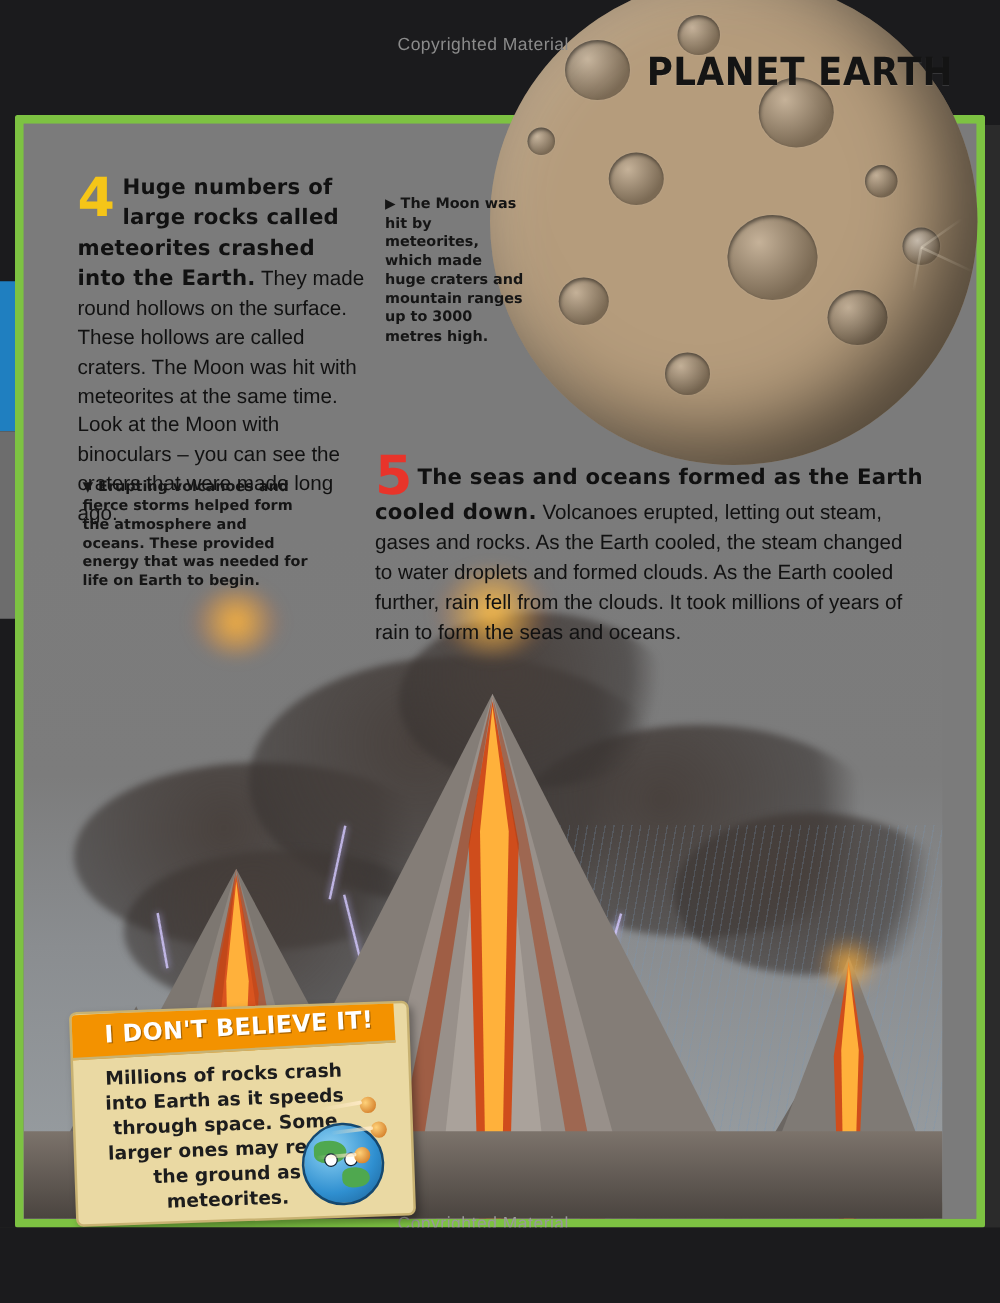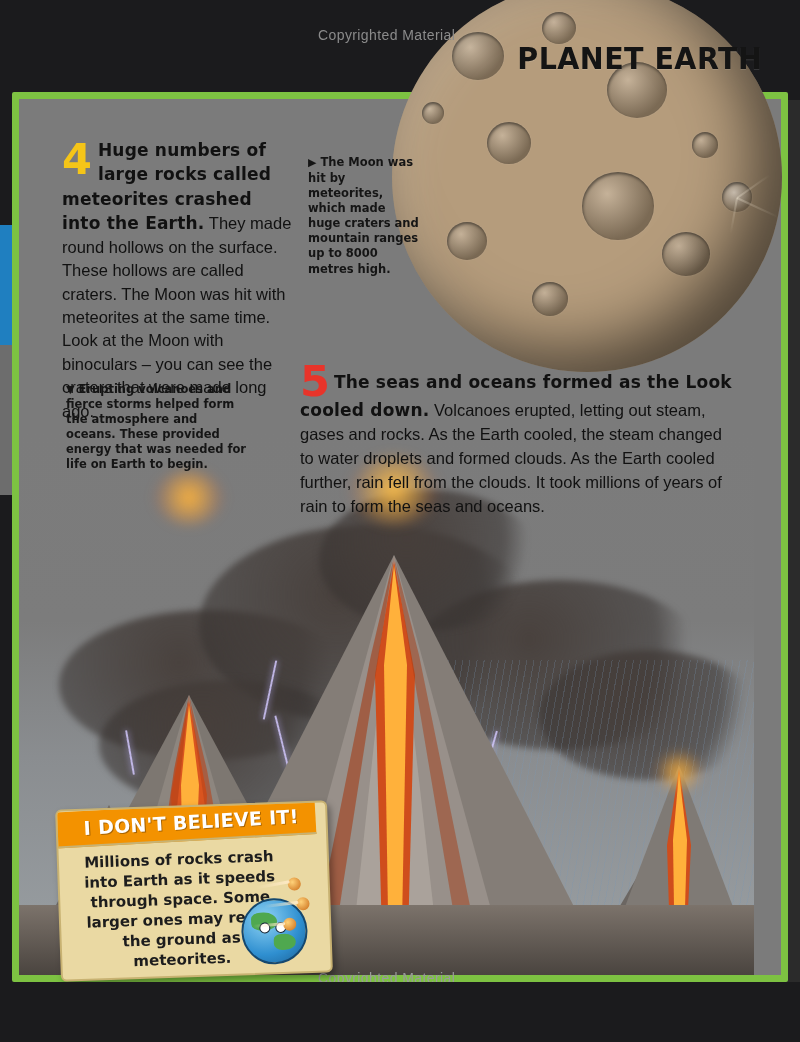--- a/index.html
+++ b/index.html
@@ -441,31 +441,31 @@
   <div class="copyright-bottom">Copyrighted Material</div>
   <div class="page-number">9</div>
 
   <div class="col-left">
     <span class="num num-4">4</span><span class="lead">Huge numbers of large rocks called meteorites crashed into the Earth.</span>
     <span>They made round hollows on the surface. These hollows are called craters. The Moon was hit with meteorites at the same time. Look at the Moon with binoculars – you can see the craters that were made long ago.</span>
   </div>
 
   <div class="caption-moon">
     <span class="tri">▶</span>
-    <span>The Moon was hit by meteorites, which made huge craters and mountain ranges up to 8000 metres high.</span>
+    <span>The Moon was hit by meteorites, which made huge craters and mountain ranges up to 3000 metres high.</span>
   </div>
 
   <div class="caption-volc">
     <span class="tri">▼</span>
     <span>Erupting volcanoes and fierce storms helped form the atmosphere and oceans. These provided energy that was needed for life on Earth to begin.</span>
   </div>
 
   <div class="col-right">
     <p>
-      <span class="num num-5" style="float:none; display:inline-block; vertical-align:-8px; margin-right:4px;">5</span><span class="lead">The seas and oceans formed as the Look cooled down.</span>
+      <span class="num num-5" style="float:none; display:inline-block; vertical-align:-8px; margin-right:4px;">5</span><span class="lead">The seas and oceans formed as the Earth cooled down.</span>
       <span>Volcanoes erupted, letting out steam, gases and rocks. As the Earth cooled, the steam changed to water droplets and formed clouds. As the Earth cooled further, rain fell from the clouds. It took millions of years of rain to form the seas and oceans.</span>
     </p>
   </div>
 
   <div class="fact-box">
     <div class="fact-header">
       <span>I DON'T BELIEVE IT!</span>
     </div>
     <div class="fact-text">Millions of rocks crash into Earth as it speeds through space. Some larger ones may reach the ground as meteorites.</div>
     <div class="earth-cartoon">

